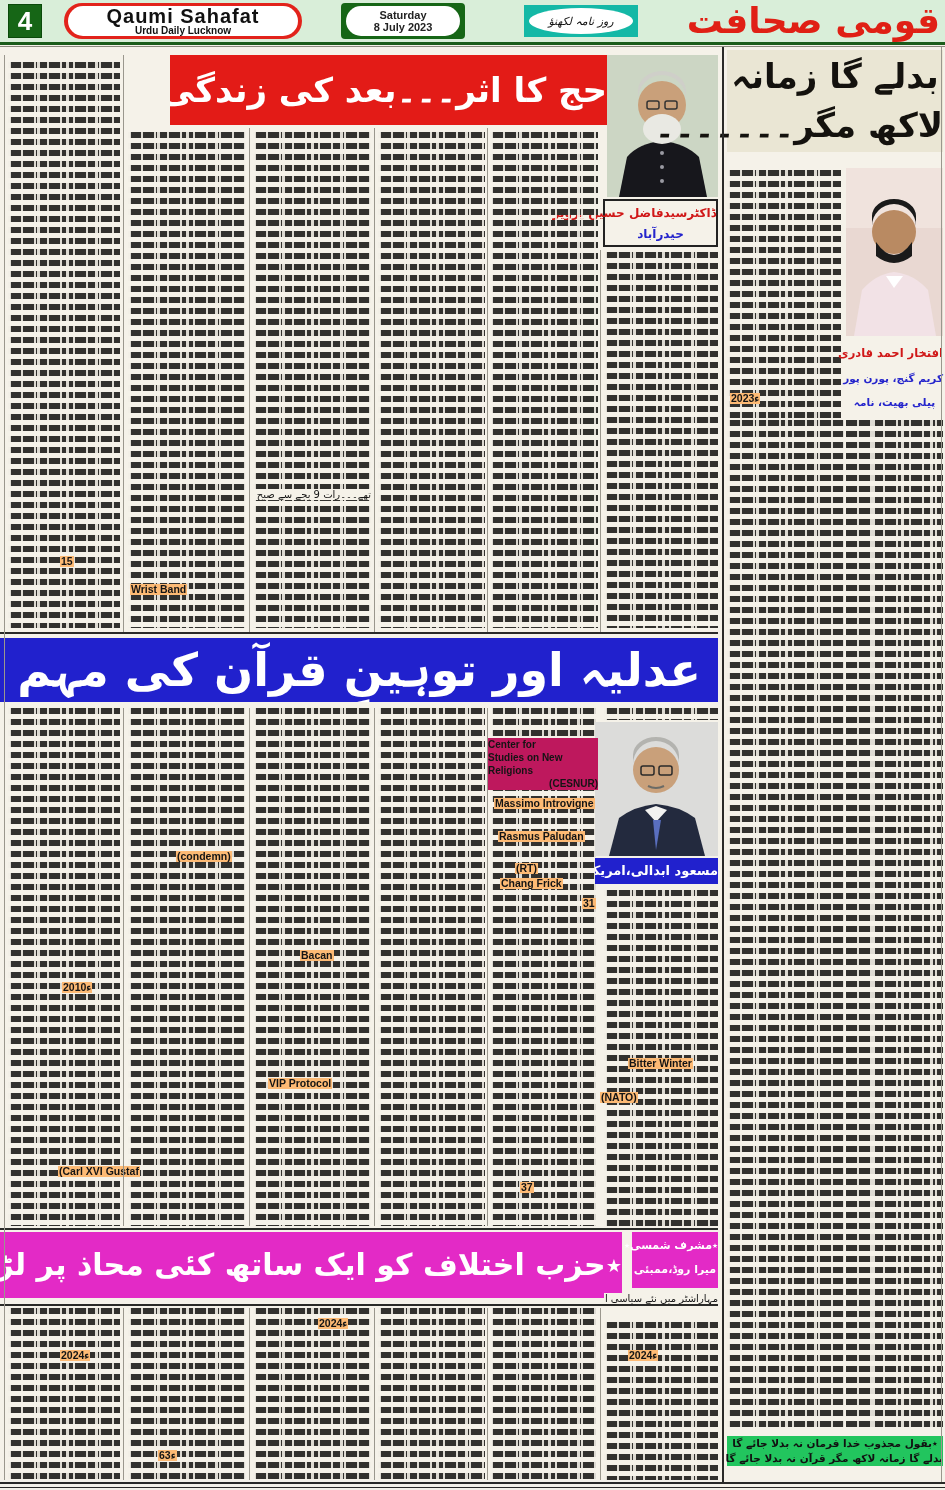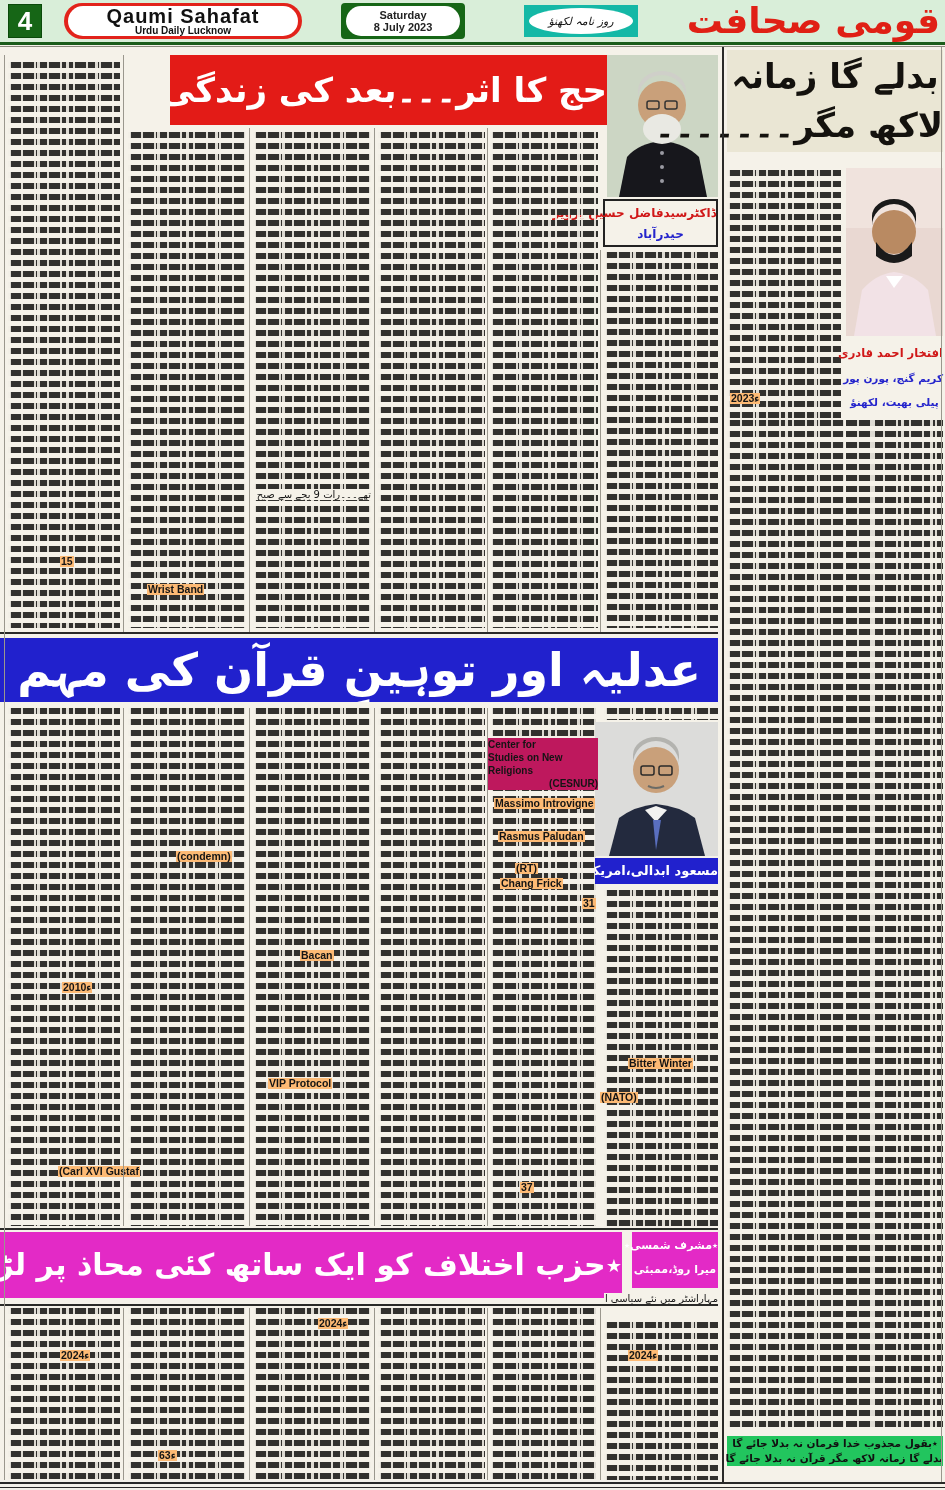--- a/index.html
+++ b/index.html
@@ -84,21 +84,21 @@
   <div class="capblue" style="font-size:12px;line-height:18px">حیدرآباد</div>
 </div>
 
 <div class="sim" style="left:8px;top:62px;width:112px;height:566px"></div>
 <div class="sim" style="left:128px;top:132px;width:118px;height:496px"></div>
 <div class="sim" style="left:253px;top:132px;width:118px;height:496px"></div>
 <div class="sim" style="left:378px;top:132px;width:107px;height:496px"></div>
 <div class="sim" style="left:490px;top:132px;width:108px;height:496px"></div>
 <div class="sim" style="left:604px;top:252px;width:114px;height:376px"></div>
 
-<div class="chip" style="left:147px;top:584px">Wrist Band</div>
+<div class="chip" style="left:130px;top:584px">Wrist Band</div>
 <div class="urline" style="left:253px;top:489px;width:118px">تھے۔۔۔رات 9 بجے سے صبح 3 بجے تک Mute</div>
 <div class="chip" style="left:60px;top:556px">15</div>
 
 <div class="hr" style="left:0;top:632px;width:718px;height:2px"></div>
 
 <div class="abs" style="left:0;top:638px;width:718px;height:64px;background:#2121cd">
   <div class="ur bannertext" style="width:100%;height:100%;line-height:64px;font-size:46px">عدلیہ اور توہینِ قرآن کی مہم</div>
 </div>
 
 <div class="sim" style="left:8px;top:708px;width:112px;height:518px"></div>
@@ -184,21 +184,21 @@
     <path d="M8,168 L16,122 Q30,106 48,104 Q68,106 82,122 L90,168 Z" fill="#f2e2e6"></path>
     <path d="M40,108 L48,120 L57,108 Z" fill="#fff"></path>
     <circle cx="48" cy="64" r="22" fill="#b98a62"></circle>
     <path d="M26,58 a22,22 0 0 1 44,0 l0,-10 a22,17 0 0 0 -44,0 Z" fill="#1a1a1a"></path>
     <path d="M30,74 q18,26 36,0 l0,14 q-18,14 -36,0 Z" fill="#1a1a1a"></path>
   </svg>
 </div>
 <div class="abs ur" style="left:846px;top:340px;width:97px;height:76px;text-align:center;background:#f5f2e9">
   <div class="capred" style="font-size:11.5px;line-height:26px;white-space:nowrap">افتخار احمد قادری</div>
   <div class="capblue" style="font-size:10.5px;line-height:24px;white-space:nowrap">کریم گنج، پورن پور</div>
-  <div class="capblue" style="font-size:10.5px;line-height:24px;white-space:nowrap">پیلی بھیت، لکھنؤ</div>
+  <div class="capblue" style="font-size:10.5px;line-height:24px;white-space:nowrap">پیلی بھیت، نامہ</div>
 </div>
 
 <div class="sim" style="left:727px;top:420px;width:216px;height:1012px"></div>
 <div class="chip" style="left:730px;top:393px">2023ء</div>
 
 <div class="abs ur" style="left:727px;top:1436px;width:216px;text-align:center;background:#22c55e">
   <div style="font-size:10.5px;line-height:15px;font-weight:bold;color:#111;white-space:nowrap">٭بقول مجذوب خدا فرمان نہ بدلا جائے گا</div>
   <div style="font-size:10.5px;line-height:15px;font-weight:bold;color:#111;white-space:nowrap">بدلے گا زمانہ لاکھ مگر قرآن نہ بدلا جائے گا</div>
 </div>
 

